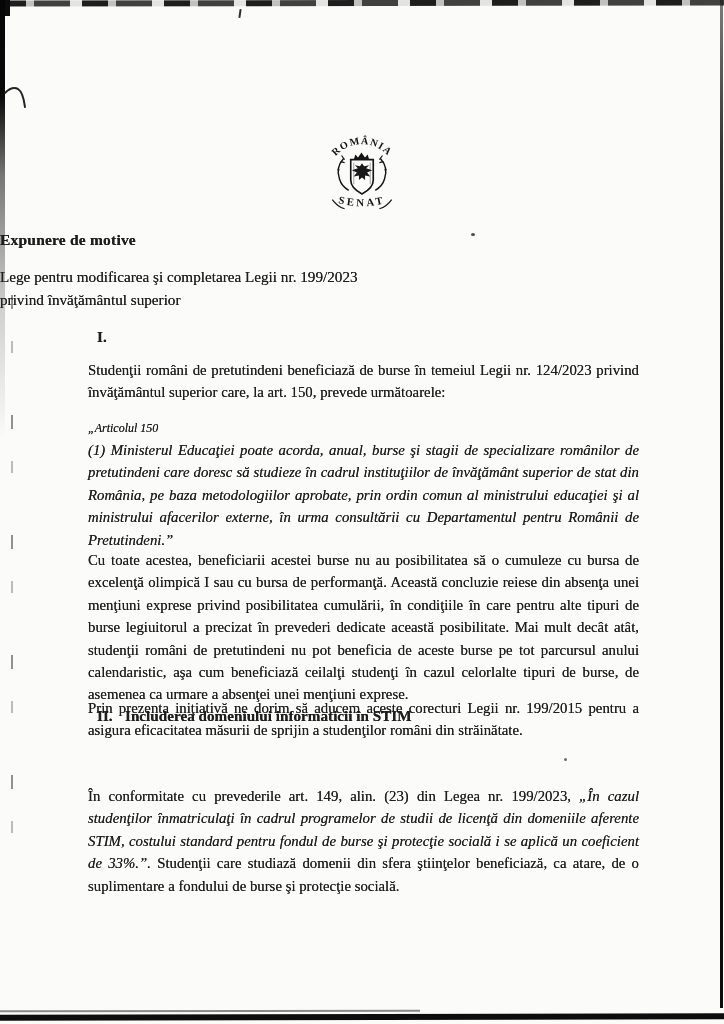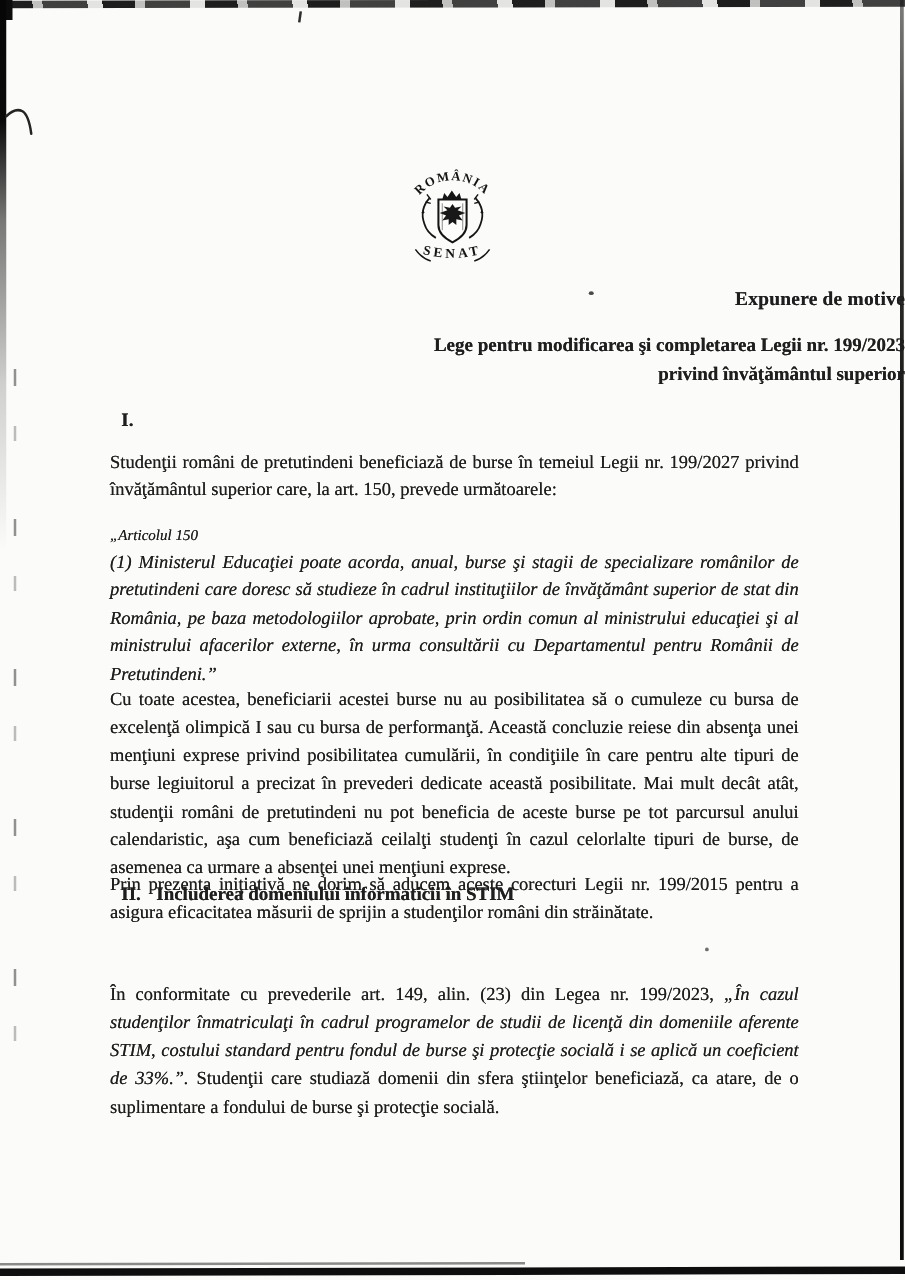--- a/index.html
+++ b/index.html
@@ -49,23 +49,23 @@
   .tick-top { position:absolute; left:239px; top:9px; width:2px; height:9px; background:#2e2e2e; transform:rotate(8deg); }
   .dot-a { position:absolute; left:471px; top:233px; width:4px; height:3px; background:#2a2a2a; border-radius:50%; opacity:.85; }
   .dot-b { position:absolute; left:564px; top:758px; width:3px; height:3px; background:#4a4a4a; border-radius:50%; opacity:.8; }
 
   
   .emblem { position:absolute; top:135px; left:50%; transform:translateX(-50%); width:86px; height:84px; }
   .emblem svg { width:100%; height:100%; }
 
   
   .ink { color:#1e1e1e; text-shadow:0 0 .5px rgba(25,25,25,.85); }
-  .centered { position:absolute; left:0; width:100%; text-align:right; }
+  .centered { position:absolute; left:0; width:100%; text-align:left; }
   .doc-title { top:231px; font-weight:bold; font-size:15.5px; letter-spacing:.2px; }
-  .law-title { top:266px; font-weight:bold; font-size:15.2px; line-height:22.5px;padding-left:21px; }
+  .law-title { top:266px; font-weight:normal; font-size:15.2px; line-height:22.5px; }
 
   .col { position:absolute; left:88px; width:551px; }
   .para { font-size:14.8px; line-height:22.4px; text-align:justify; }
   .sec-head { display:flex; font-weight:bold; font-size:15.2px; }
   .sec-num { width:37px; padding-left:9px; flex:none; }
   .italic { font-style:italic; }
 
   .s1-head { top:328px; }
   .p1 { top:359px; }
   .q-title { top:417px; font-size:12px; line-height:22.4px; }
@@ -128,21 +128,21 @@
   <div class="centered doc-title ink">Expunere de motive</div>
   <div class="centered law-title ink">
     <div>Lege pentru modificarea şi completarea Legii nr. 199/2023</div>
     <div>privind învăţământul superior</div>
   </div>
 
   <div class="col s1-head sec-head ink">
     <span class="sec-num">I.</span>
   </div>
 
-  <div class="col p1 para ink">Studenţii români de pretutindeni beneficiază de burse în temeiul Legii nr. 199/2027 privind învăţământul superior care, la art. 150, prevede următoarele:</div>
+  <div class="col p1 para ink">Studenţii români de pretutindeni beneficiază de burse în temeiul Legii nr. 124/2023 privind învăţământul superior care, la art. 150, prevede următoarele:</div>
 
   <div class="col q-title italic ink">„Articolul 150</div>
   <div class="col q-body para italic ink">(1) Ministerul Educaţiei poate acorda, anual, burse şi stagii de specializare românilor de pretutindeni care doresc să studieze în cadrul instituţiilor de învăţământ superior de stat din România, pe baza metodologiilor aprobate, prin ordin comun al ministrului educaţiei şi al ministrului afacerilor externe, în urma consultării cu Departamentul pentru Românii de Pretutindeni.”</div>
 
   <div class="col p2 para ink">Cu toate acestea, beneficiarii acestei burse nu au posibilitatea să o cumuleze cu bursa de excelenţă olimpică I sau cu bursa de performanţă. Această concluzie reiese din absenţa unei menţiuni exprese privind posibilitatea cumulării, în condiţiile în care pentru alte tipuri de burse legiuitorul a precizat în prevederi dedicate această posibilitate. Mai mult decât atât, studenţii români de pretutindeni nu pot beneficia de aceste burse pe tot parcursul anului calendaristic, aşa cum beneficiază ceilalţi studenţi în cazul celorlalte tipuri de burse, de asemenea ca urmare a absenţei unei menţiuni exprese.</div>
 
   <div class="col p3 para ink">Prin prezenta iniţiativă ne dorim să aducem aceste corecturi Legii nr. 199/2015 pentru a asigura eficacitatea măsurii de sprijin a studenţilor români din străinătate.</div>
 
   <div class="col s2-head sec-head ink">
     <span class="sec-num">II.</span>

